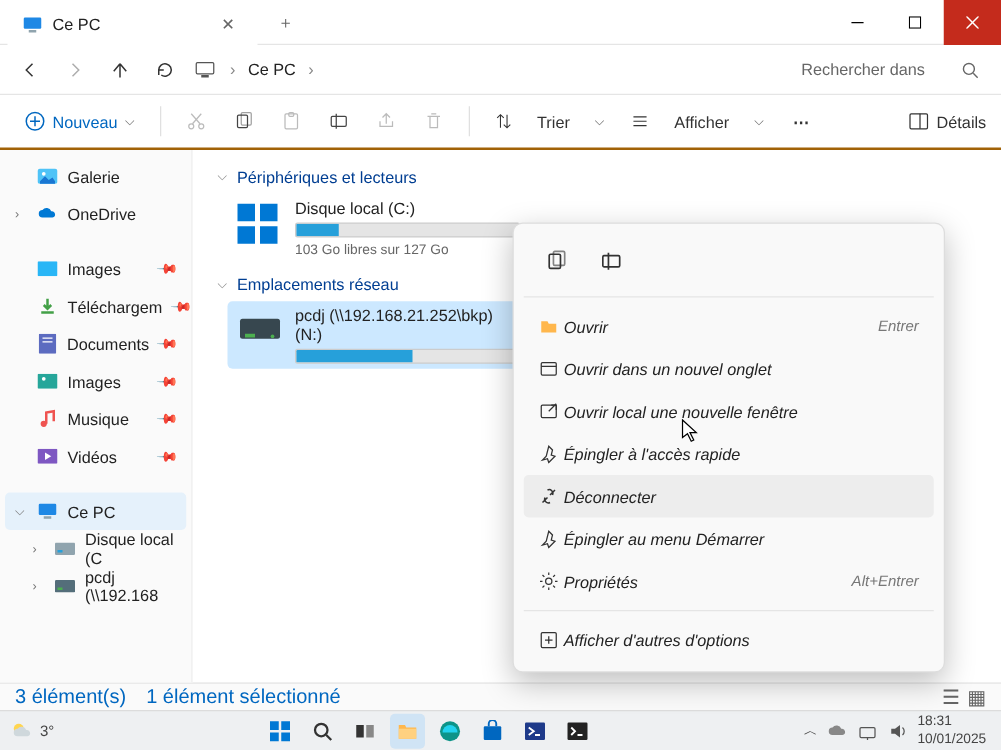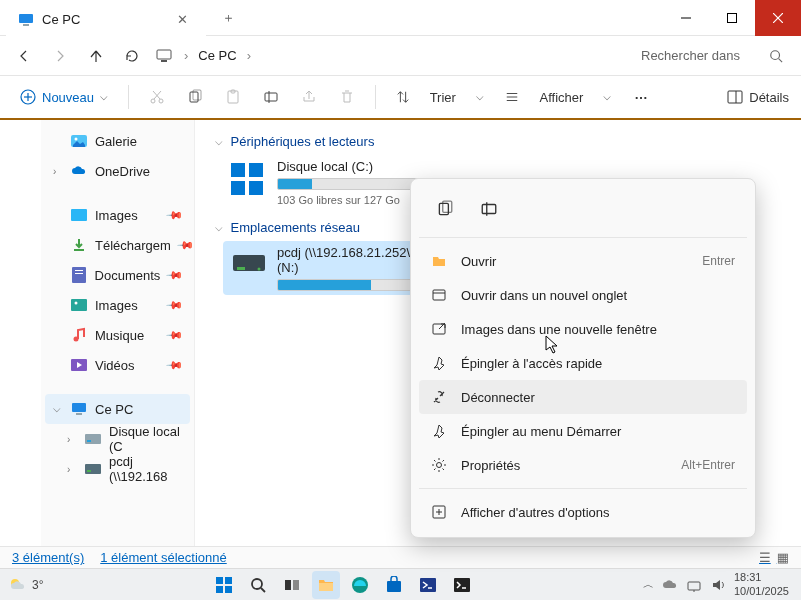--- a/index.html
+++ b/index.html
@@ -25,21 +25,21 @@
   
   .toolbar { height: 44px; background: #fff; border-bottom: 2px solid #a16207; display: flex; align-items: center; padding: 0 12px; gap: 6px; }
   .tool-new { color: #0067c0; display: flex; align-items: center; gap: 6px; padding: 4px 8px; border-radius: 4px; }
   .tool-sep { width: 1px; height: 24px; background: #e0e0e0; margin: 0 6px; }
   .tool-icon { width: 32px; height: 32px; display: flex; align-items: center; justify-content: center; color: #444; border-radius: 4px; }
   .tool-icon.disabled { color: #bbb; }
   .tool-text { display: flex; align-items: center; gap: 20px; padding: 4px 8px; color: #333; }
   .tool-details { margin-left: auto; display: flex; align-items: center; gap: 6px; color: #333; }
 
   
-  .body { display: flex; height: calc(100% - 36px - 40px - 44px - 22px - 32px); background: #fff; padding-left: 41px; }
+  .body { display: flex; height: calc(100% - 36px - 40px - 44px - 22px - 32px); background: #fff; }
   .sidebar { width: 154px; background: #fafafa; border-right: 1px solid #eee; overflow: hidden; padding-top: 6px; }
   .side-item { display: flex; align-items: center; height: 30px; padding: 0 12px 0 30px; gap: 8px; color: #222; position: relative; }
   .side-item.indent { padding-left: 44px; }
   .side-item .chev { position: absolute; left: 12px; color: #777; font-size: 10px; }
   .side-item.active { background: #e5f1fb; border-radius: 4px; margin: 0 4px; padding-left: 26px; }
   .side-item .pin { margin-left: auto; color: #999; font-size: 11px; transform: rotate(45deg); }
   .side-spacer { height: 14px; }
   .side-icon { width: 16px; height: 16px; display: flex; align-items: center; justify-content: center; }
 
   
@@ -51,28 +51,28 @@
   .drive-icon { width: 36px; height: 36px; }
   .drive-info { display: flex; flex-direction: column; flex: 1; gap: 4px; }
   .drive-bar { width: 100%; height: 12px; background: #e5e5e5; border: 1px solid #ccc; border-radius: 2px; overflow: hidden; }
   .drive-bar-fill { height: 100%; background: #26a0da; }
   .drive-sub { color: #666; font-size: 11px; }
 
   
   .context-menu { position: absolute; left: 410px; top: 178px; width: 346px; background: #f9f9f9; border-radius: 8px; box-shadow: 0 8px 24px rgba(0,0,0,.25); border: 1px solid #ddd; padding: 8px; z-index: 100; }
   .ctx-iconrow { display: flex; gap: 8px; padding: 4px 8px 10px 8px; border-bottom: 1px solid #e5e5e5; margin-bottom: 6px; }
   .ctx-iconbtn { width: 36px; height: 36px; border-radius: 4px; display: flex; align-items: center; justify-content: center; color: #333; }
-  .ctx-item { display: flex; align-items: center; height: 34px; padding: 0 12px; border-radius: 4px; gap: 14px; color: #222; }
+  .ctx-item { display: flex; align-items: center; height: 34px; padding: 0 12px; border-radius: 4px; gap: 4px; color: #222; font-style: italic; }
   .ctx-item.hover { background: #ededed; }
   .ctx-item .shortcut { margin-left: auto; color: #777; font-size: 12px; }
   .ctx-sep { height: 1px; background: #e5e5e5; margin: 6px 0; }
   .cursor { position: absolute; left: 545px; top: 335px; z-index: 200; pointer-events: none; }
 
   
-  .statusbar { height: 22px; background: #fafafa; border-top: 1px solid #e5e5e5; display: flex; align-items: center; padding: 0 12px; font-size: 13px; color: #0067c0; gap: 16px; text-decoration: underline; }
+  .statusbar { height: 22px; background: #fafafa; border-top: 1px solid #e5e5e5; display: flex; align-items: center; padding: 0 12px; font-size: 16px; color: #0067c0; gap: 16px; }
   .status-views { margin-left: auto; display: flex; gap: 6px; color: #666; }
 
   
   .taskbar { height: 32px; background: #eef0f2; border-top: 1px solid #dcdcdc; display: flex; align-items: center; padding: 0 8px; }
   .weather { display: flex; align-items: center; gap: 4px; color: #444; font-size: 12px; }
   .task-center { margin: 0 auto; display: flex; align-items: center; gap: 6px; }
   .task-icon { width: 28px; height: 28px; display: flex; align-items: center; justify-content: center; border-radius: 4px; }
   .task-icon.active { background: #d0e4f5; }
   .systray { display: flex; align-items: center; gap: 8px; color: #444; }
   .clock { text-align: left; font-size: 11px; line-height: 1.2; padding-right: 4px; }
@@ -412,21 +412,21 @@
         <line x1="2" y1="6" x2="14" y2="6" stroke="#333"></line>
       </svg>
     <span>Ouvrir dans un nouvel onglet</span>
   </div>
   <div class="ctx-item">
     <svg width="16" height="16" viewBox="0 0 16 16">
         <rect x="2" y="3" width="12" height="10" rx="1" fill="none" stroke="#333"></rect>
         <path d="M10 3 l4 0 l0 4" fill="none" stroke="#333"></path>
         <line x1="8" y1="8" x2="14" y2="2" stroke="#333"></line>
       </svg>
-    <span>Images dans une nouvelle fenêtre</span>
+    <span>Ouvrir local une nouvelle fenêtre</span>
   </div>
   <div class="ctx-item">
     <svg width="16" height="16" viewBox="0 0 16 16">
         <path d="M8 2 l3 3 l-1 4 l3 1 l-5 5 l-1-3 l-4 1 l3-3 z" fill="none" stroke="#333"></path>
       </svg>
     <span>Épingler à l'accès rapide</span>
   </div>
   <div class="ctx-item hover">
     <svg width="16" height="16" viewBox="0 0 16 16">
         <path d="M3 13 l4-4 M9 7 l4-4 M5 9 a3 3 0 0 0 4 4 M7 3 a3 3 0 0 1 4 4" fill="none" stroke="#333" stroke-width="1.2"></path>

